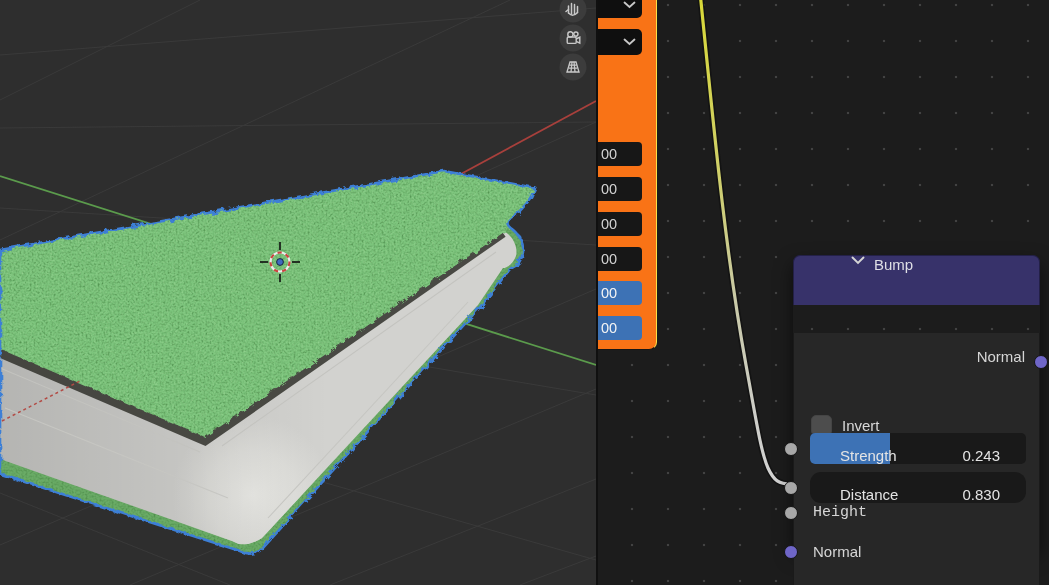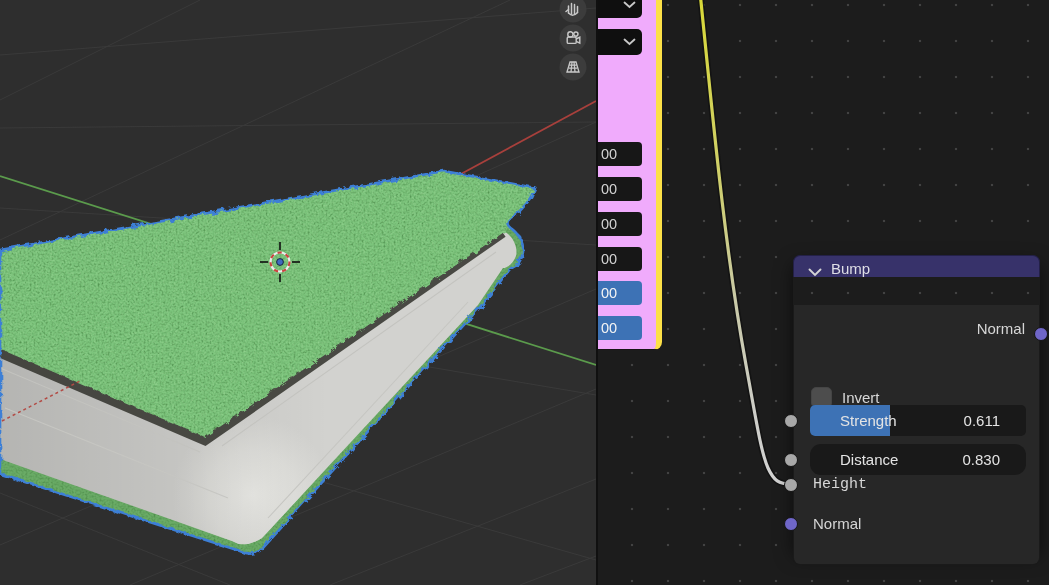--- a/index.html
+++ b/index.html
@@ -11,49 +11,49 @@
 
   
   #node-editor{position:absolute;left:596px;top:0;right:0;bottom:0;
     background-color:#1c1c1c;border-left:2px solid #101010;
     background-image:radial-gradient(circle,#424242 1.2px,transparent 1.6px);
     background-size:36px 36px;background-position:16px 23px;}
   #noodle-svg{position:absolute;left:0;top:0;width:1049px;height:585px;pointer-events:none;}
 
   
   #partial-node{position:absolute;left:598px;top:0;width:58px;height:349px;
-    background:#f0abfc;border-right:6px solid #fde047;border-bottom:1px solid #161616;
+    background:#f97316;border-right:1px solid #fde047;border-bottom:1px solid #161616;
     border-radius:0 0 8px 0;}
   .pn-dropdown{position:absolute;left:0;width:44px;height:26px;background:#0f0f0f;
     border-radius:0 5px 5px 0;display:flex;align-items:center;justify-content:flex-end;padding-right:6px;box-sizing:border-box;}
   .pn-field{position:absolute;left:0;width:44px;height:24px;background:#171717;
     border-radius:0 4px 4px 0;color:#d3d3d3;font-size:14.5px;line-height:24px;padding-left:3px;box-sizing:border-box;}
   .pn-field.hl{background:#3d72b5;color:#f4f4f4;}
 
   
   #bump-node{position:absolute;left:793px;top:255px;width:247px;height:294px;
     border-radius:8px;box-shadow:0 8px 18px rgba(0,0,0,.55);}
-  #bump-header{height:22px;background:#37326a;border:1px solid #232047;border-bottom:none;
-    border-radius:7px 7px 0 0;display:flex;align-items:flex-end;box-sizing:border-box;}
+  #bump-header{height:50px;background:#37326a;border:1px solid #232047;border-bottom:none;
+    border-radius:7px 7px 0 0;display:flex;align-items:flex-start;box-sizing:border-box;padding-left:43px;}
   #bump-header .hdr-label{color:#dfdfe6;font-size:15px;margin-left:9px;}
   #bump-body{position:relative;height:260px;background:#272727;border:1px solid #1a1a1a;border-top:none;
     border-radius:0 0 7px 7px;box-sizing:border-box;margin-top:28px;}
 
   .out-row{position:absolute;right:14px;top:15px;color:#d6d6d6;font-size:15px;}
   .socket{position:absolute;width:14px;height:14px;border-radius:50%;box-sizing:border-box;border:1.5px solid #141414;}
   .socket.gray{background:#a8a8a8;}
   .socket.vector{background:#6f66c8;}
 
   .invert-row{position:absolute;left:17px;top:82px;display:flex;align-items:center;}
   #invert-checkbox{width:21px;height:21px;background:#4d4d4d;border:1px solid #454545;
     border-radius:5px;box-sizing:border-box;}
   .invert-row .lbl{color:#d8d8d8;font-size:15px;margin-left:10px;}
 
   .num-widget{position:absolute;left:16px;width:216px;height:31px;background:#191919;
-    border-radius:5px;overflow:hidden;display:flex;align-items:center;justify-content:space-between;
+    border-radius:5px;overflow:hidden;display:flex;align-items:flex-end;justify-content:space-between;
     padding:0 26px 0 30px;box-sizing:border-box;}
   .num-widget .fill{position:absolute;left:0;top:0;bottom:0;background:#3d72b5;}
   .num-widget .wlbl,.num-widget .wval{position:relative;color:#e4e4e4;font-size:15px;}
   #strength-widget{top:100px;}
   #distance-widget{top:139px;border-radius:11px;}
 
   .in-label{position:absolute;left:19px;color:#d6d6d6;font-size:15px;height:30px;line-height:30px;}
   #height-label{top:165px;font-family:Liberation Mono, monospace;}
   #normal-in-label{top:204px;}
 
@@ -227,21 +227,21 @@
       <div class="socket vector" style="left:240px;top:22px;"></div>
 
       <div class="invert-row">
         <div id="invert-checkbox"></div>
         <span class="lbl">Invert</span>
       </div>
 
       <div class="num-widget" id="strength-widget">
         <div class="fill" style="width:37%;"></div>
         <span class="wlbl">Strength</span>
-        <span class="wval">0.611</span>
+        <span class="wval">0.243</span>
       </div>
       <div class="num-widget" id="distance-widget">
         <span class="wlbl">Distance</span>
         <span class="wval">0.830</span>
       </div>
 
       <div class="in-label" id="height-label">Height</div>
       <div class="in-label" id="normal-in-label">Normal</div>
 
       <div class="socket gray" style="left:-10px;top:109px;"></div>

